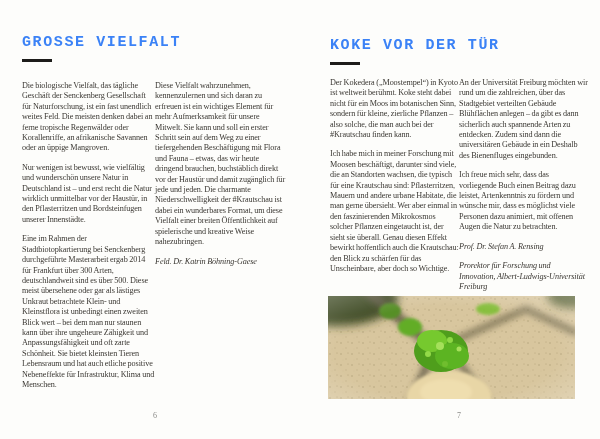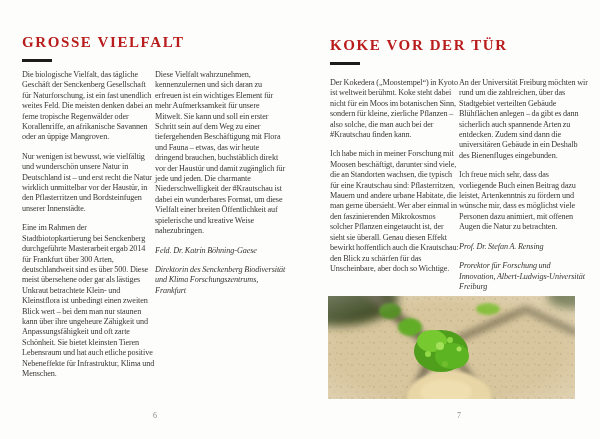--- a/index.html
+++ b/index.html
@@ -5,27 +5,27 @@
   html,body { margin:0; padding:0; }
   .spread {
     position:relative; width:600px; height:439px;
     background:#fdfdfb; overflow:hidden;
     font-family:"Liberation Serif", serif;
   }
   .page { position:absolute; }
   .page-left  { left:22px;  top:33px; width:266px; height:387px; }
   .page-right { left:330px; top:36px; width:258px; height:384px; }
   h1 {
-    margin:0; font-family:Liberation Serif, serif;
+    margin:0; font-family:Liberation Mono, monospace;
     font-weight:bold; font-size:15px; line-height:19px;
-    letter-spacing:1.6px; color:#b91c1c;
+    letter-spacing:1.6px; color:#3b82f6;
   }
   .rule { width:30px; height:3px; background:#1d1c1a; margin-top:7px; }
   .cols { display:flex; overflow:hidden; }
-  .page-left  .cols { margin-top:8px; height:312px; }
+  .page-left  .cols { margin-top:19px; height:312px; }
   .page-right .cols { margin-top:13px; height:218px; }
   .col { flex:1; min-width:0; hyphens:auto; }
   .col p {
     margin:0 0 9px 0; font-size:8.2px; line-height:10.4px;
     letter-spacing:-0.1px; word-spacing:-0.3px; color:#3b3833;
     text-align:left;
   }
   .sig { font-style:italic; }
   .sig-name { margin-top:2px !important; }
   .pageno {
@@ -48,21 +48,20 @@
     <div class="rule"></div>
     <div class="cols">
       <div class="col">
         <p>Die biologische Vielfalt, das tägliche Geschäft der Senckenberg Gesellschaft für Naturforschung, ist ein fast unendlich weites Feld. Die meisten denken dabei an ferne tropische Regenwälder oder Korallenriffe, an afrikanische Savannen oder an üppige Mangroven.</p>
         <p>Nur wenigen ist bewusst, wie vielfältig und wunderschön unsere Natur in Deutschland ist – und erst recht die Natur wirklich unmittelbar vor der Haustür, in den Pflasterritzen und Bordsteinfugen unserer Innenstädte.</p>
         <p>Eine im Rahmen der Stadtbiotopkartierung bei Senckenberg durchgeführte Masterarbeit ergab 2014 für Frankfurt über 300 Arten, deutschlandweit sind es über 500. Diese meist übersehene oder gar als lästiges Unkraut betrachtete Klein- und Kleinstflora ist unbedingt einen zweiten Blick wert – bei dem man nur staunen kann über ihre ungeheure Zähigkeit und Anpassungsfähigkeit und oft zarte Schönheit. Sie bietet kleinsten Tieren Lebensraum und hat auch etliche positive Nebeneffekte für Infrastruktur, Klima und Menschen.</p>
       </div>
       <div class="col">
         <p>Diese Vielfalt wahrzunehmen, kennenzulernen und sich daran zu erfreuen ist ein wichtiges Element für mehr Aufmerksamkeit für unsere Mitwelt. Sie kann und soll ein erster Schritt sein auf dem Weg zu einer tiefergehenden Beschäftigung mit Flora und Fauna – etwas, das wir heute dringend brauchen, buchstäblich direkt vor der Haustür und damit zugänglich für jede und jeden. Die charmante Niederschwelligkeit der #Krautschau ist dabei ein wunderbares Format, um diese Vielfalt einer breiten Öffentlichkeit auf spielerische und kreative Weise nahezubringen.</p>
         <p class="sig sig-name">Feld. Dr. Katrin Böhning-Gaese</p>
-        <p class="sig">Direktorin des Senckenberg Biodiversität und Klima Forschungszentrums, Frankfurt</p>
       </div>
     </div>
     <div class="pageno">6</div>
   </div>
 
   <div class="page page-right">
     <h1>KOKE VOR DER TÜR</h1>
     <div class="rule"></div>
     <div class="cols">
       <div class="col">

